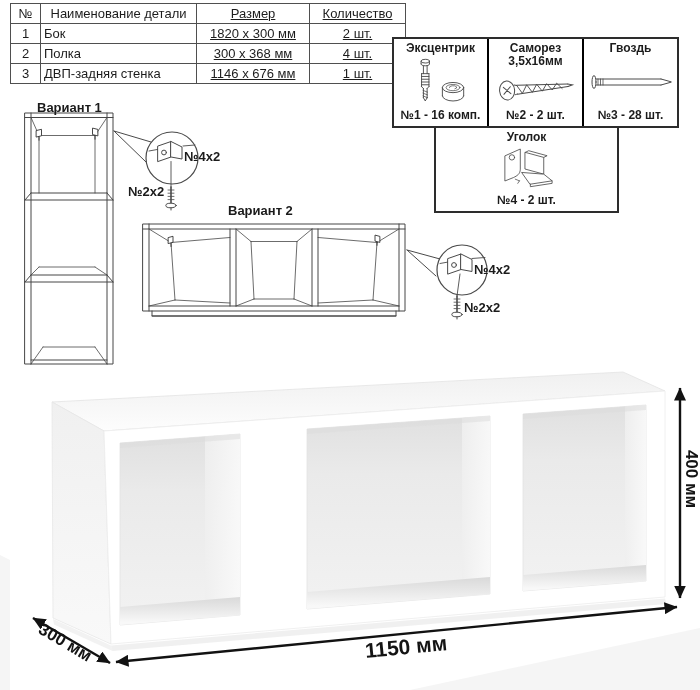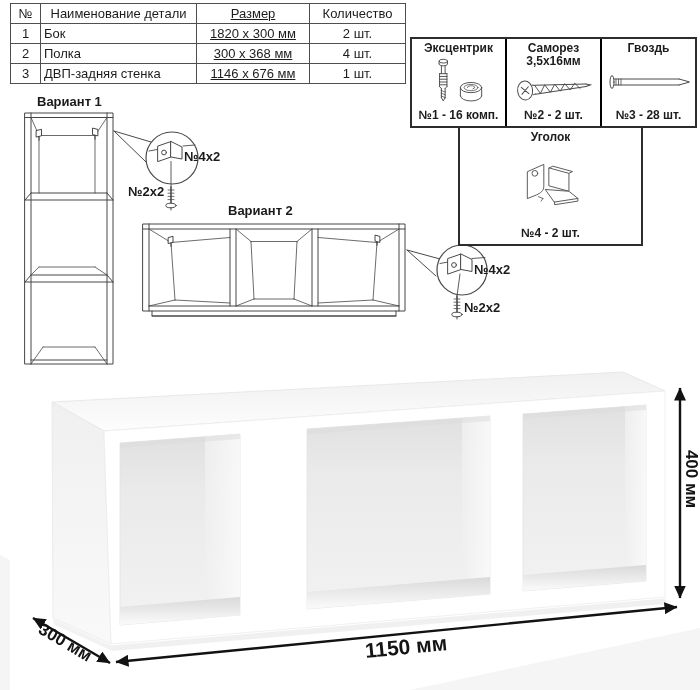--- a/index.html
+++ b/index.html
@@ -6,26 +6,26 @@
   body{width:700px;height:690px;overflow:hidden;font-family:"Liberation Sans",sans-serif;color:#1c1c1c;}
   .page{position:relative;width:700px;height:690px;background:#ffffff;}
 
   
   table.parts{position:absolute;left:10px;top:3px;border-collapse:collapse;table-layout:fixed;background:#fff;}
   table.parts th,table.parts td{border:1px solid #4f4f4f;font-size:13px;font-weight:400;height:19px;line-height:19px;padding:0 3px;white-space:nowrap;overflow:hidden;}
   table.parts th{text-align:center;}
   .c-num{width:23px;text-align:center;}
   .c-name{width:149px;text-align:left;padding-left:5px;}
   .c-size{width:106px;text-align:center;text-decoration:underline;}
-  .c-qty{width:89px;text-align:center;}
+  .c-qty{width:89px;text-align:center;text-decoration:underline;}
 
   
   .hw-row{position:absolute;display:flex;box-sizing:border-box;border:2px solid #2d2d2d;background:#fff;}
-  .hw-row1{left:410px;top:37px;width:287px;height:91px;}
-  .hw-row2{left:458px;top:126px;width:185px;height:120px;}
+  .hw-row1{left:392px;top:37px;width:287px;height:91px;}
+  .hw-row2{left:434px;top:126px;width:185px;height:87px;}
   .hw-cell{flex:1;display:flex;flex-direction:column;align-items:center;justify-content:space-between;padding:3px 2px 4px 2px;box-sizing:border-box;min-width:0;}
   .hw-cell + .hw-cell{border-left:2px solid #000000;}
   .hw-title{font-weight:700;font-size:12px;line-height:1.12;text-align:center;}
   .hw-count{font-weight:700;font-size:12px;white-space:nowrap;}
 
   
   .lbl{position:absolute;font-weight:700;font-size:13px;white-space:nowrap;color:#1b1b1b;}
   .dim{position:absolute;font-weight:700;color:#141414;text-align:center;white-space:nowrap;}
   #dim-width{left:344px;top:635px;width:124px;font-size:21px;transform:rotate(-5.5deg);}
   #dim-depth{left:18px;top:633px;width:94px;font-size:17px;transform:rotate(30.5deg);}
@@ -256,21 +256,21 @@
         <path stroke-width="0.9" d="M24,42 l5,2 M29,44 l-2,3"></path>
         <path d="M36,10 L40,8 L62,14 L58,16" fill="#ffffff"></path>
         <path d="M36,10 L58,16 L58,36 L36,30 Z" fill="#ffffff"></path>
         <path d="M32,34 L58,36 L68,44 L42,48 Z" fill="#ffffff"></path>
         <path d="M42,48 L42,51 L68,47 L68,44"></path>
       </svg>
       <div class="hw-count">№4 - 2 шт.</div>
     </div>
   </div>
 
-  <div class="lbl" style="left:37px;top:94px;">Вариант 1</div>
+  <div class="lbl" style="left:37px;top:100px;">Вариант 1</div>
   <div class="lbl" style="left:228px;top:203px;">Вариант 2</div>
 
   <div class="lbl" style="left:184px;top:149px;">№4х2</div>
   <div class="lbl" style="left:128px;top:184px;">№2х2</div>
   <div class="lbl" style="left:474px;top:262px;">№4х2</div>
   <div class="lbl" style="left:464px;top:300px;">№2х2</div>
 
   <div class="dim" id="dim-depth">300 мм</div>
   <div class="dim" id="dim-width">1150 мм</div>
   <div class="dim" id="dim-height">400 мм</div>

